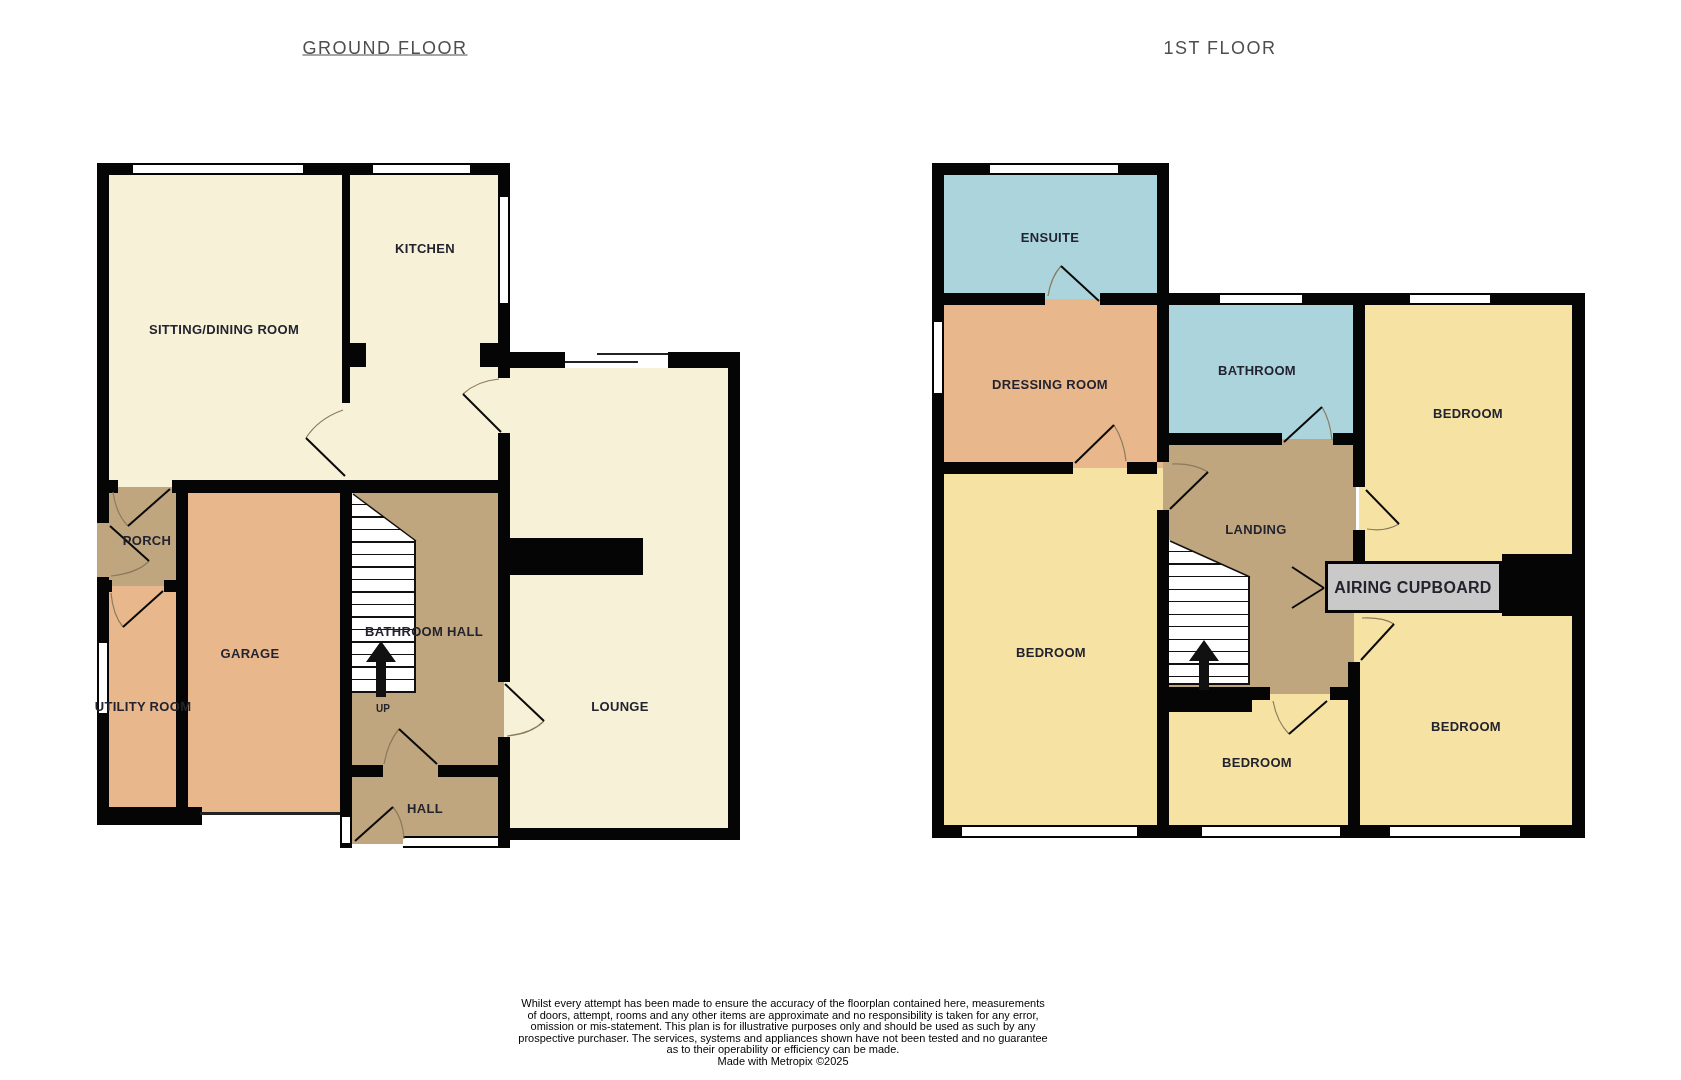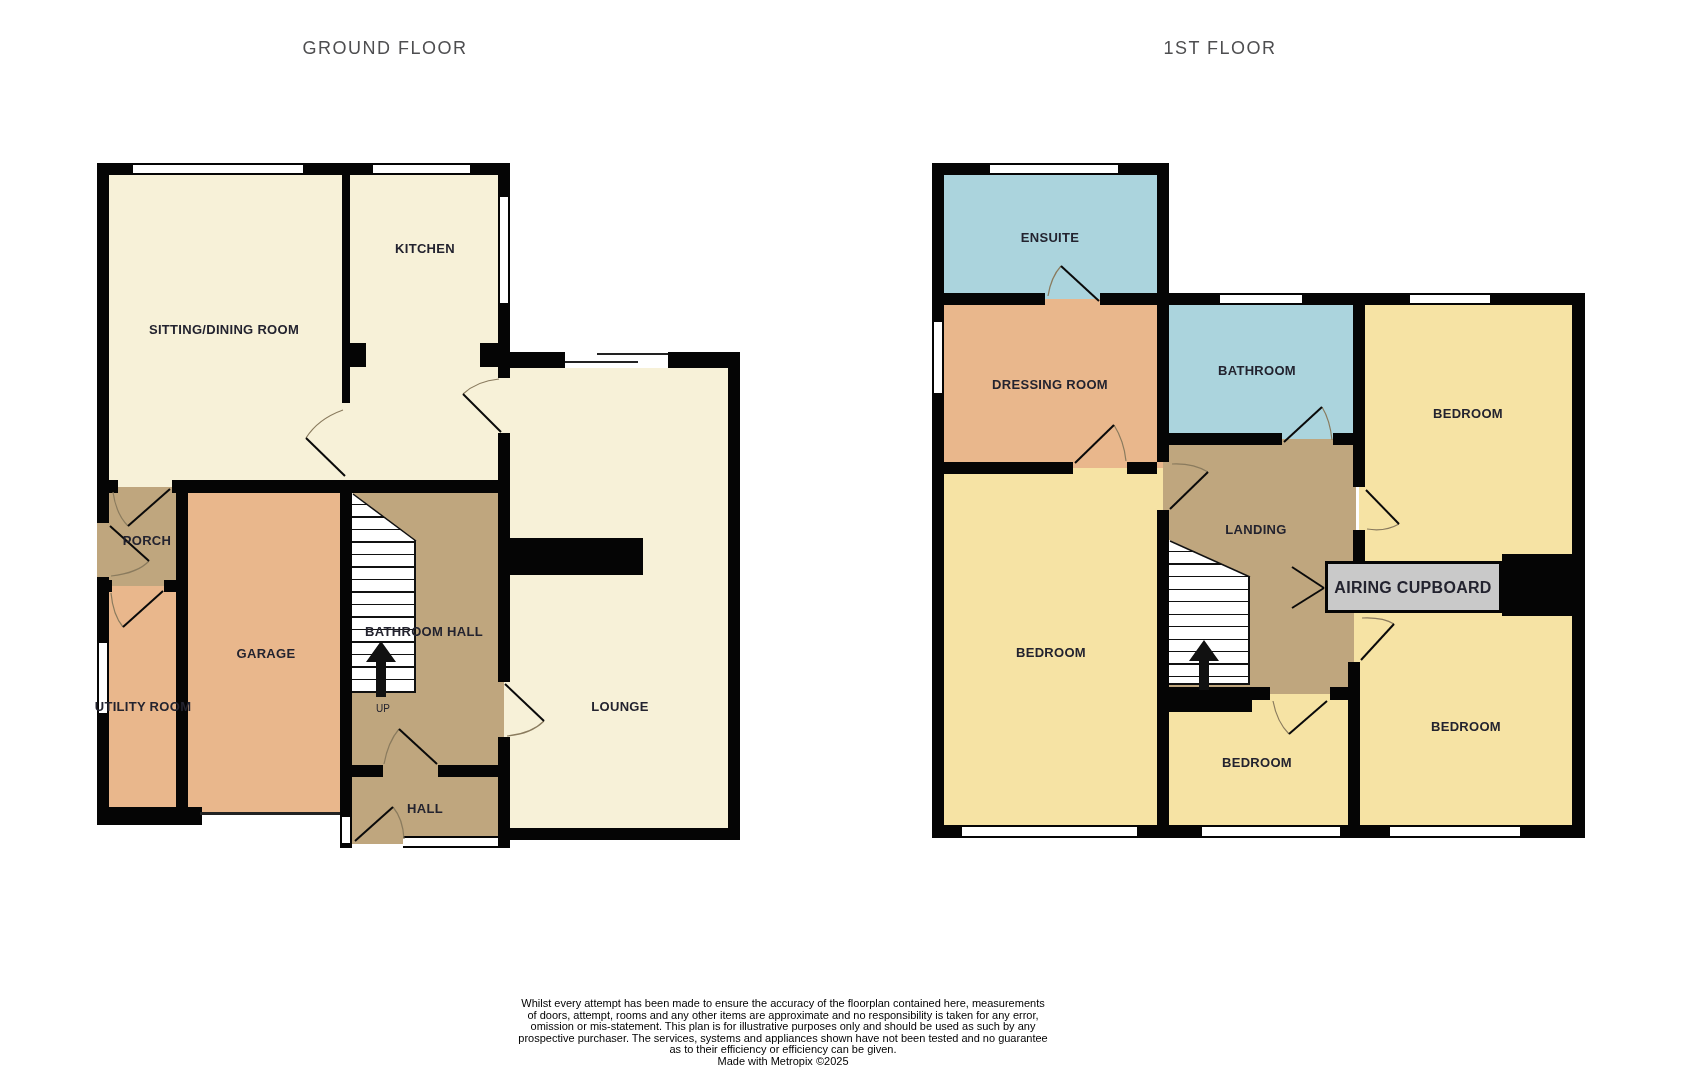--- a/index.html
+++ b/index.html
@@ -26,37 +26,37 @@
     background-image:repeating-linear-gradient(to bottom,#ffffff 0px,#ffffff 11px,#111 11px,#111 12.5px);
     border-right:2px solid #111; border-bottom:2px solid #111; box-sizing:border-box;
   }
   .stair-cut { position:absolute; clip-path:polygon(0 0,100% 100%,100% 0); }
   .room-label {
     position:absolute; transform:translate(-50%,-50%);
     font-size:13px; font-weight:bold; color:#23232f; letter-spacing:0.3px; white-space:nowrap;
   }
   .small-label {
     position:absolute; transform:translate(-50%,-50%);
-    font-size:10px; font-weight:normal; color:#23232f; white-space:nowrap;
+    font-size:10px; font-weight:bold; color:#23232f; white-space:nowrap;
   }
   .cupboard {
     position:absolute; background:#c9c9c9; border:3px solid #050505; box-sizing:border-box;
   }
   .disclaimer {
     position:absolute; transform:translateX(-50%); text-align:center;
     font-size:11px; line-height:11.6px; color:#000;
   }
   svg.overlay { position:absolute; left:0; top:0; }
 </style>
 </head>
 <body>
 
 <div id="canvas">
 
-  <div class="title" style="left:385px; top:48px;">GROUND FLOOR</div>
+  <div class="title" style="left:385px; top:48px;text-decoration:underline;">GROUND FLOOR</div>
   <div class="title" style="left:1220px; top:48px;">1ST FLOOR</div>
 
   <div class="fill c-cream" style="left:97px;  top:163px; width:249px; height:324px;"></div>
   <div class="fill c-cream" style="left:346px; top:163px; width:158px; height:324px;"></div>
   <div class="fill c-tan" style="left:97px;  top:487px; width:85px;  height:99px;"></div>
   <div class="fill c-salmon" style="left:97px;  top:586px; width:85px;  height:225px;"></div>
   <div class="fill c-salmon" style="left:182px; top:487px; width:164px; height:326px;"></div>
   <div class="fill c-tan" style="left:346px; top:487px; width:158px; height:284px;"></div>
   <div class="fill c-tan" style="left:346px; top:771px; width:158px; height:73px;"></div>
   <div class="fill c-cream" style="left:504px; top:352px; width:230px; height:482px;"></div>
@@ -214,38 +214,38 @@
     <g fill="#111">
       <path d="M376,697 L376,662 L366,662 L381,641 L396,662 L386,662 L386,697 Z"></path>
       <path d="M1199,690 L1199,661 L1189,661 L1204,640 L1219,661 L1209,661 L1209,690 Z"></path>
     </g>
   </svg>
 
   <div class="room-label" style="left:224px; top:329px;">SITTING/DINING ROOM</div>
   <div class="room-label" style="left:425px; top:248px;">KITCHEN</div>
   <div class="room-label" style="left:147px; top:540px;">PORCH</div>
   <div class="room-label" style="left:143px; top:706px;">UTILITY ROOM</div>
-  <div class="room-label" style="left:266px; top:653px;">GARAGE</div>
+  <div class="room-label" style="left:250px; top:653px;">GARAGE</div>
   <div class="room-label" style="left:424px; top:631px;">BATHROOM HALL</div>
   <div class="room-label" style="left:620px; top:706px;">LOUNGE</div>
   <div class="room-label" style="left:425px; top:808px;">HALL</div>
   <div class="small-label" style="left:383px; top:708px;">UP</div>
 
   <div class="room-label" style="left:1050px; top:237px;">ENSUITE</div>
   <div class="room-label" style="left:1050px; top:384px;">DRESSING ROOM</div>
   <div class="room-label" style="left:1257px; top:370px;">BATHROOM</div>
   <div class="room-label" style="left:1468px; top:413px;">BEDROOM</div>
   <div class="room-label" style="left:1256px; top:529px;">LANDING</div>
   <div class="room-label" style="left:1413px; top:588px; font-size:16px;">AIRING CUPBOARD</div>
   <div class="room-label" style="left:1051px; top:652px;">BEDROOM</div>
   <div class="room-label" style="left:1257px; top:762px;">BEDROOM</div>
   <div class="room-label" style="left:1466px; top:726px;">BEDROOM</div>
 
   <div class="disclaimer" style="left:783px; top:998px;">
     <div>Whilst every attempt has been made to ensure the accuracy of the floorplan contained here, measurements</div>
     <div>of doors, attempt, rooms and any other items are approximate and no responsibility is taken for any error,</div>
     <div>omission or mis-statement. This plan is for illustrative purposes only and should be used as such by any</div>
     <div>prospective purchaser. The services, systems and appliances shown have not been tested and no guarantee</div>
-    <div>as to their efficiency or efficiency can be given.</div>
+    <div>as to their operability or efficiency can be made.</div>
     <div>Made with Metropix ©2025</div>
   </div>
 
 </div>
 
 </body></html>

